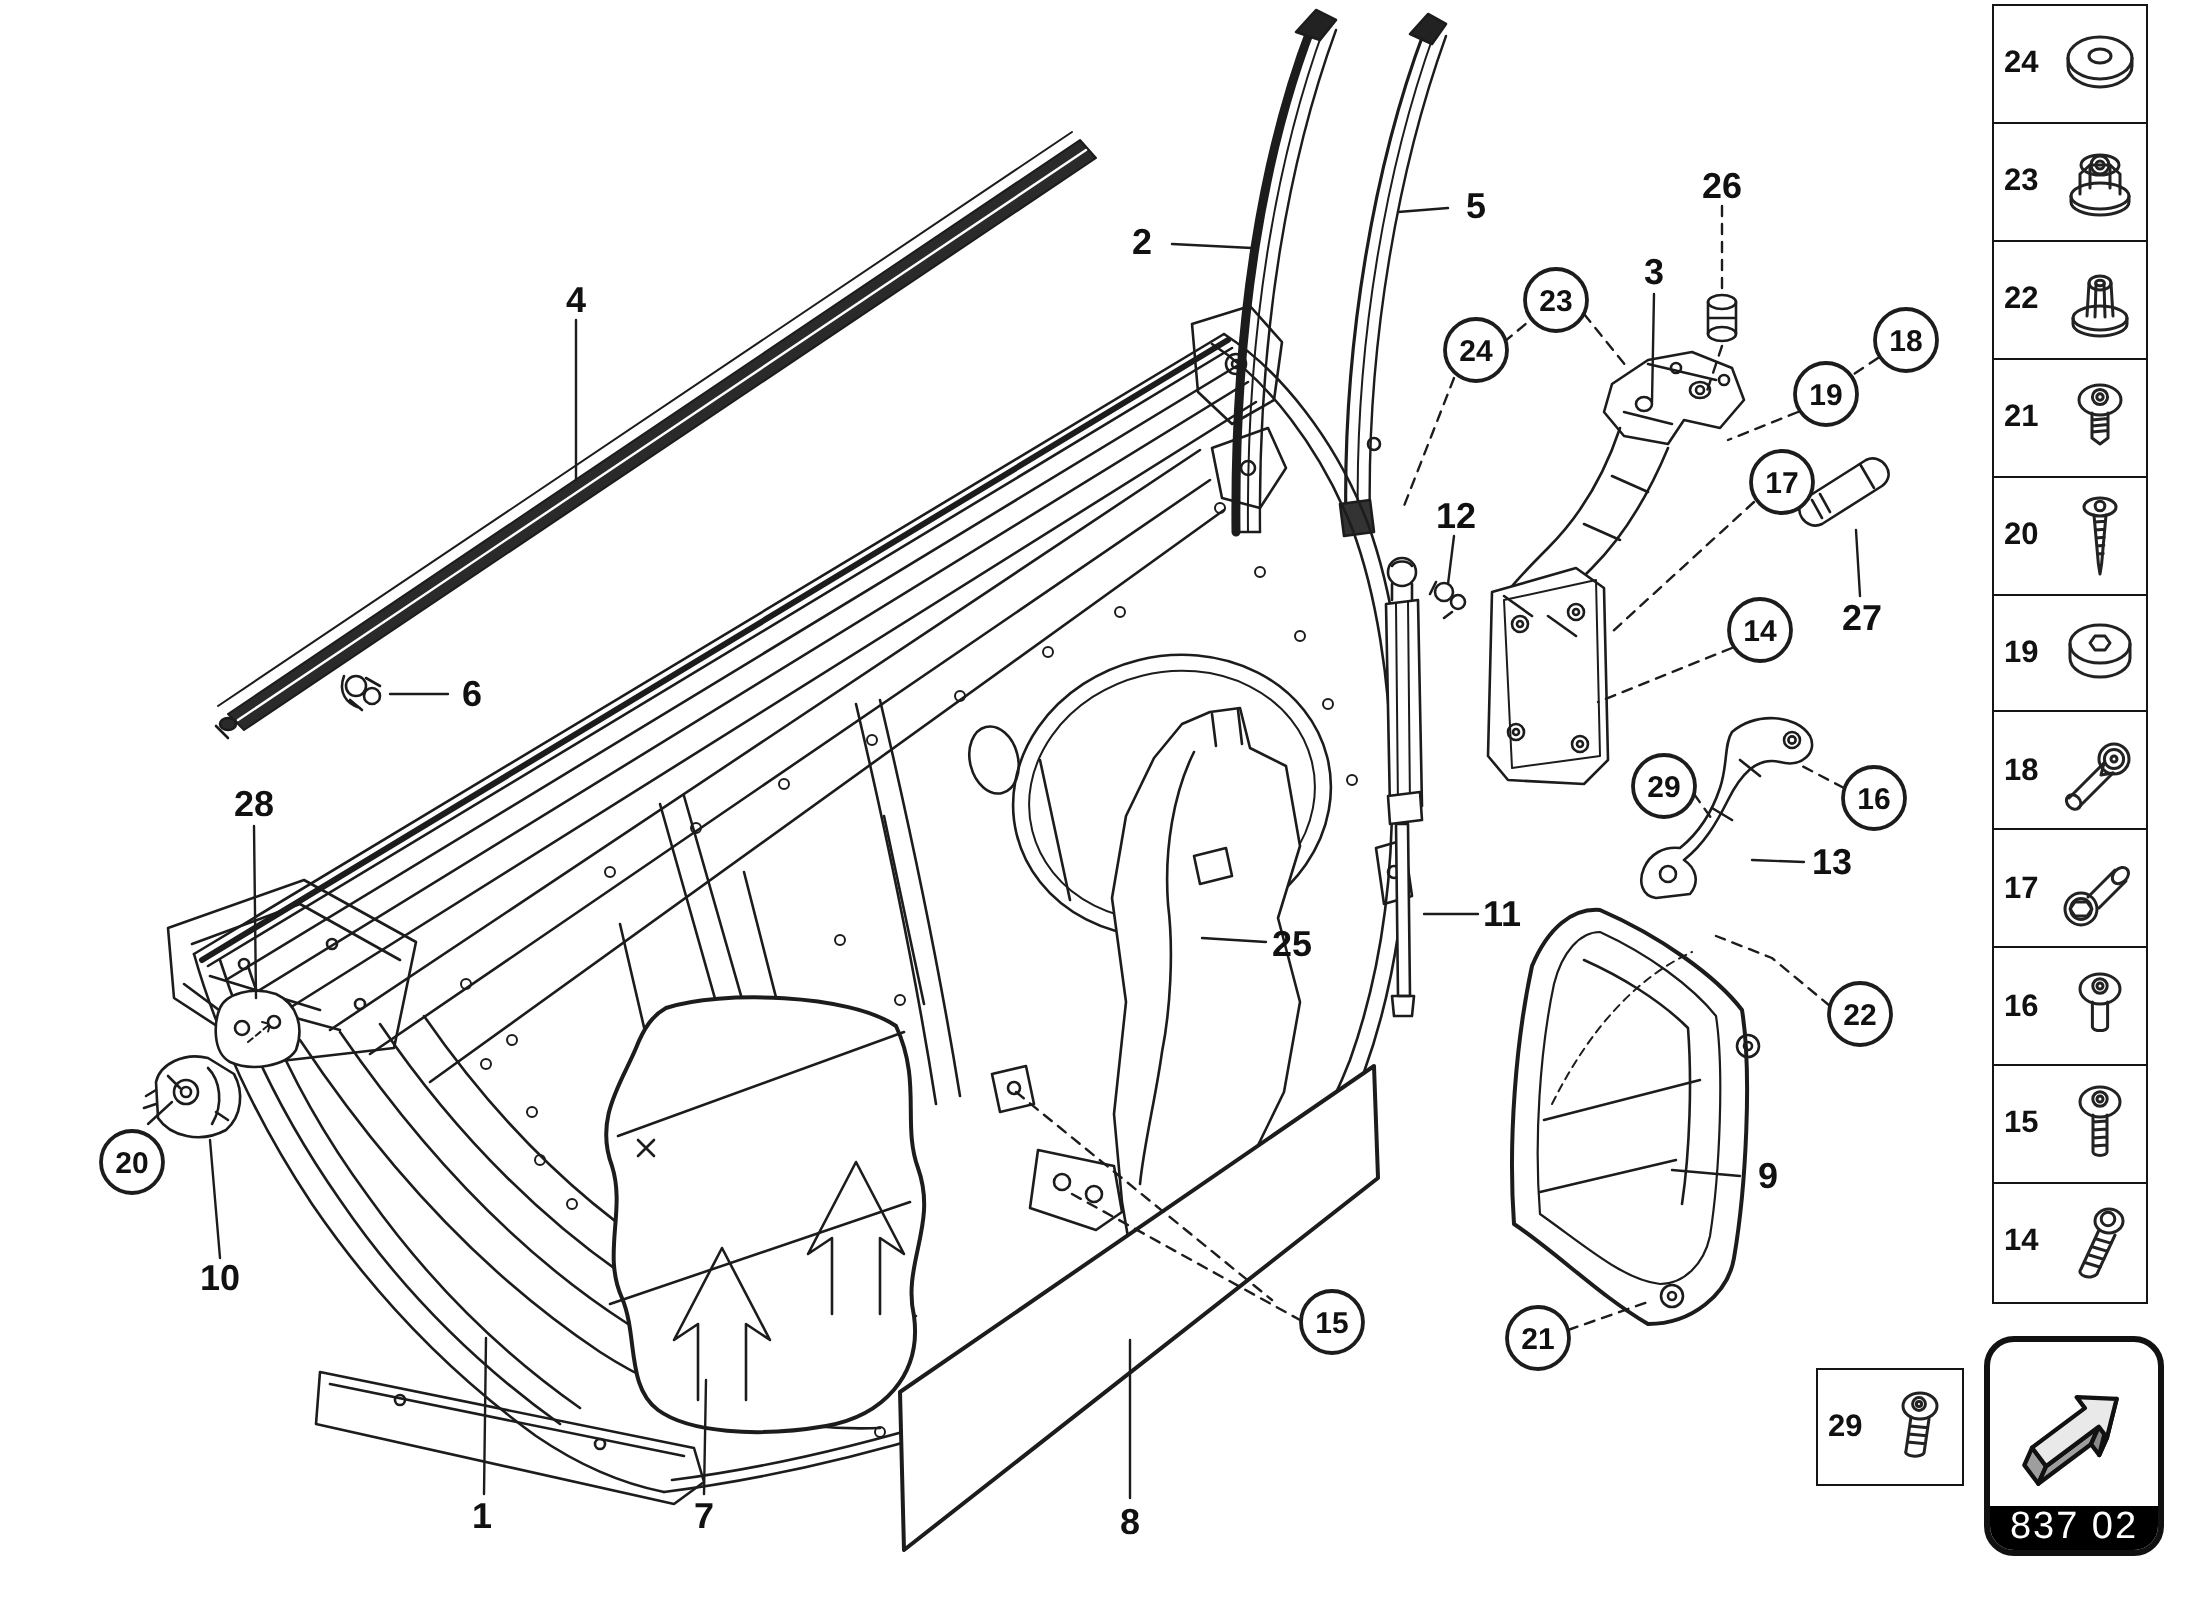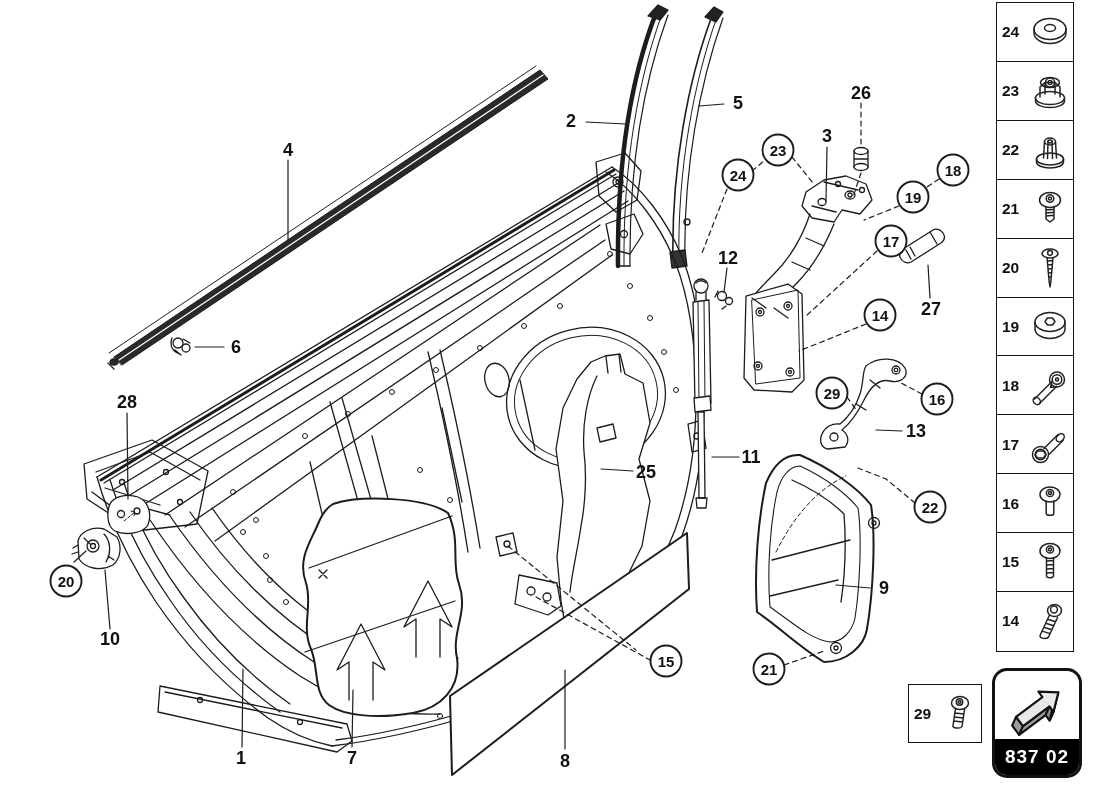--- a/index.html
+++ b/index.html
@@ -21,22 +21,22 @@
   
   .box29{position:absolute;left:908px;top:684px;width:74px;height:59px;box-sizing:border-box;
          border:1.7px solid #141414;background:#fff;display:flex;align-items:center;}
   .box29 .cellnum{font-size:15.5px;}
 
   
   .pageref{position:absolute;left:992px;top:668px;width:90px;height:110px;box-sizing:border-box;
            border:3px solid #111;border-radius:15px;background:#fff;display:flex;
            flex-direction:column;overflow:hidden;}
   .pageref .arrowarea{flex:1;display:flex;align-items:center;justify-content:center;}
-  .pageref .codeband{height:36px;background:#000;color:#fff;display:flex;align-items:center;
-           justify-content:center;font-weight:bold;font-size:19px;letter-spacing:1px;}
+  .pageref .codeband{height:22px;background:#000;color:#fff;display:flex;align-items:center;
+           justify-content:center;font-weight:normal;font-size:19px;letter-spacing:1px;}
 </style>
 </head>
 <body>
 
 <div class="stage">
 
   <svg class="main" width="1100" height="800" viewBox="0 0 1100 800">
     <g stroke="#1c1c1c" fill="none" stroke-width="1.3" stroke-linejoin="round" stroke-linecap="round">
 
       <g>

